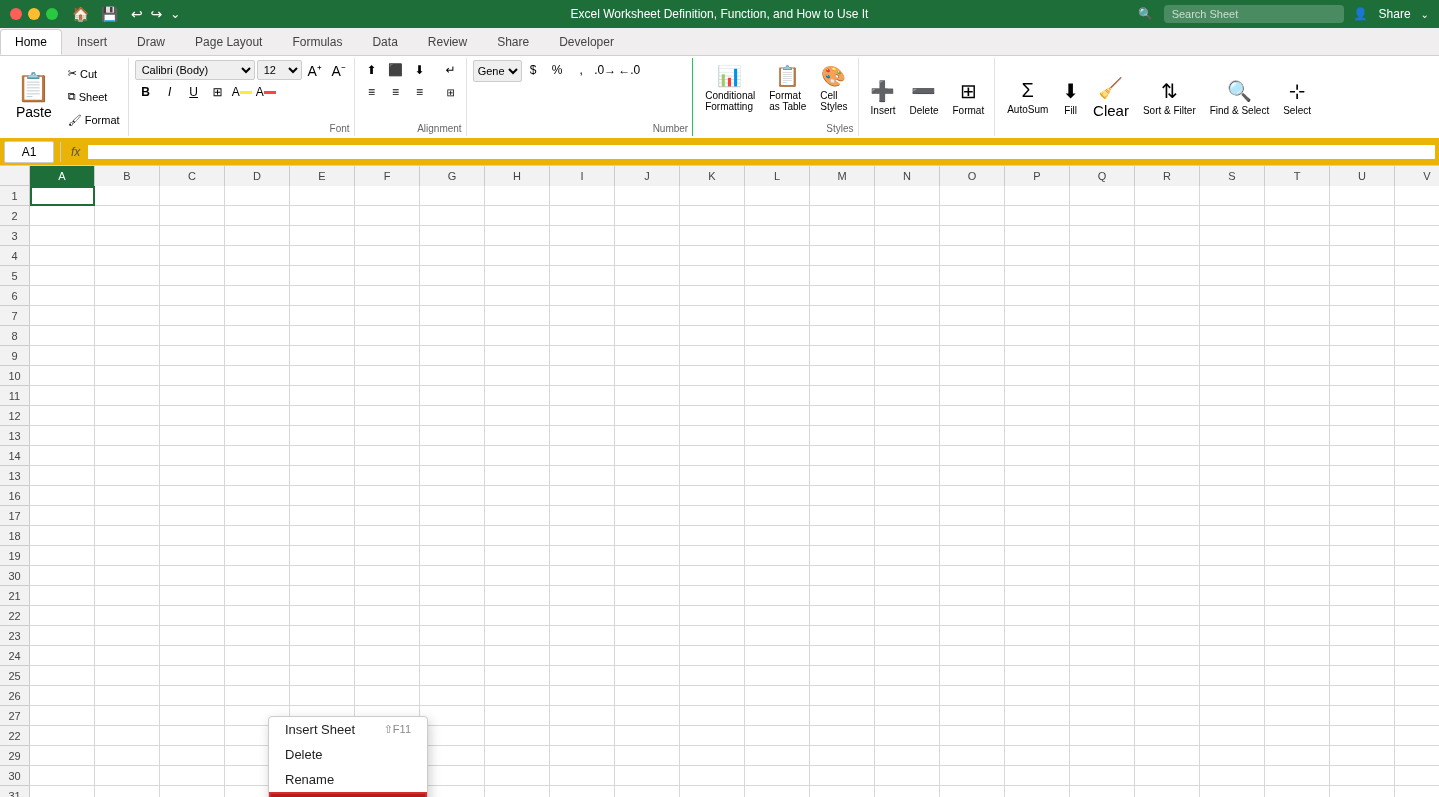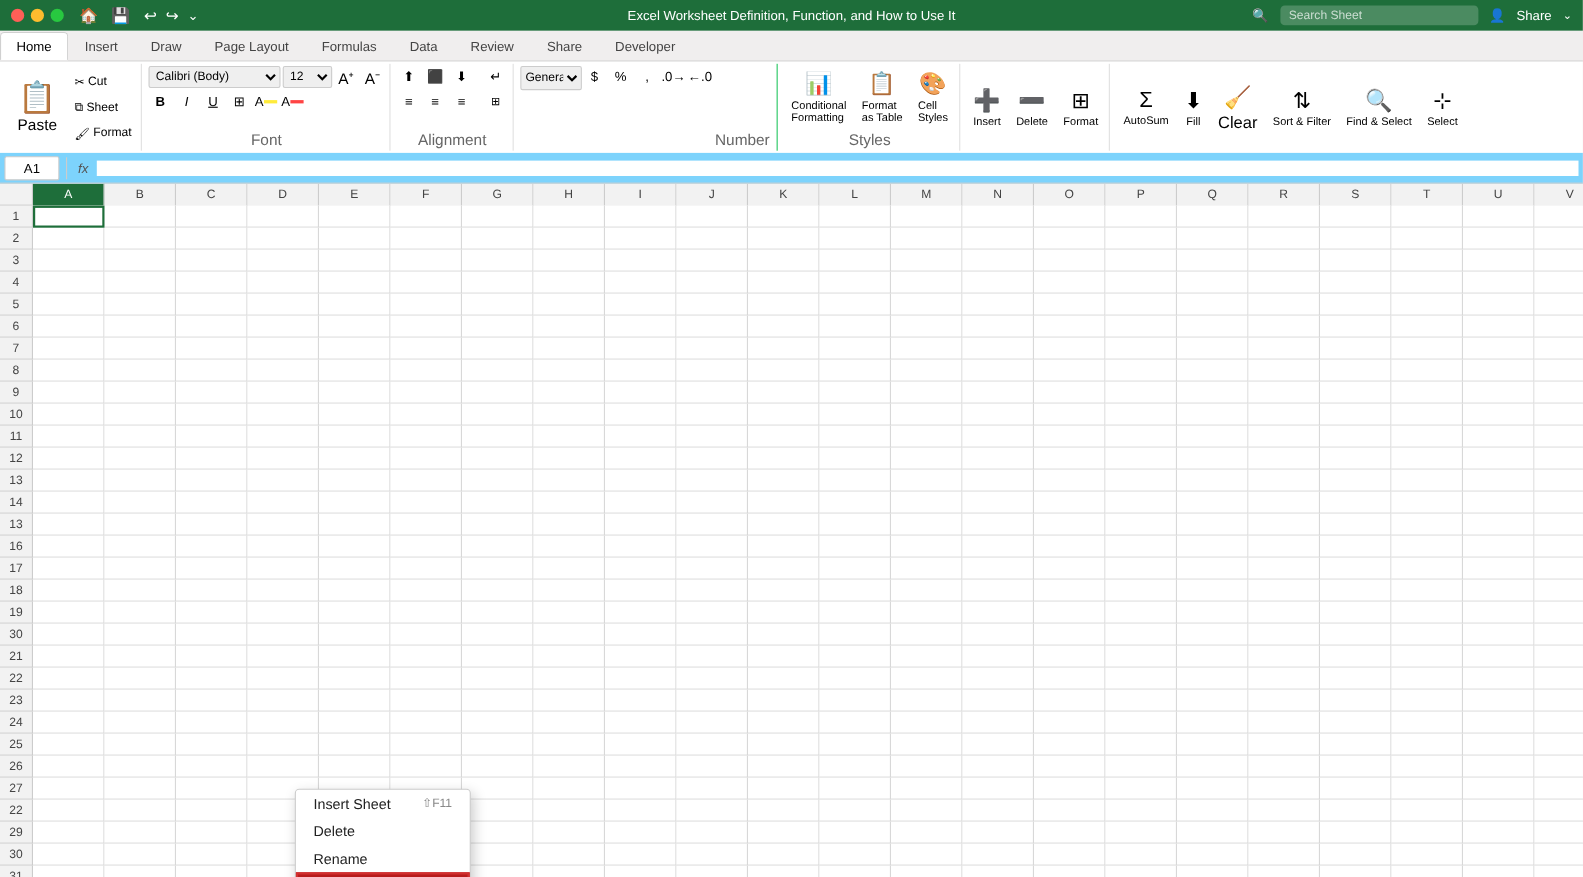--- a/index.html
+++ b/index.html
@@ -76,21 +76,21 @@
       display: flex; flex-direction: column; align-items: center; justify-content: center;
       padding: 4px 8px; cursor: pointer; border-radius: 3px; min-width: 50px;
     }
     .paste-icon { font-size: 28px; color: #1e6e3a; line-height: 1; }
     .paste-label { font-size: 14px; margin-top: 2px; }
     .clipboard-sub { display: flex; flex-direction: column; justify-content: space-around; padding-left: 4px; }
     .small-btn {
       display: flex; align-items: center; gap: 3px; padding: 1px 4px;
       font-size: 11px; cursor: pointer; border-radius: 2px; white-space: nowrap;
     }
-    .group-bottom-label { font-size: 14px; color: #666; text-align: center; width: 100%; margin-top: auto; }
+    .group-bottom-label { font-size: 10px; color: #666; text-align: right; width: 100%; margin-top: auto; }
 
     
     .font-group { display: flex; flex-direction: column; padding: 2px 4px; border-right: 1px solid #e0e0e0; }
     .font-row1 { display: flex; gap: 2px; align-items: center; margin-bottom: 2px; }
     .font-row2 { display: flex; gap: 2px; align-items: center; margin-bottom: 2px; }
     .font-select {
       width: 120px; height: 20px; font-size: 11px;
       border: 1px solid #ccc; border-radius: 2px; padding: 0 2px;
     }
     .size-select {
@@ -121,21 +121,21 @@
     
     .cells-group { display: flex; flex-direction: row; align-items: center; padding: 2px 4px; border-right: 1px solid #e0e0e0; gap: 2px; }
 
     
     .editing-group { display: flex; flex-direction: row; align-items: center; padding: 2px 4px; gap: 2px; }
 
     
     .formula-bar {
       display: flex;
       align-items: center;
-      background: #7dd3fc;
+      background: #eab308;
       border-bottom: 1px solid #d0d0d0;
       padding: 2px 4px;
       height: 28px;
       gap: 4px;
     }
     .cell-ref {
       width: 50px; height: 22px; border: 1px solid #ccc; border-radius: 2px;
       font-size: 12px; text-align: center; padding: 0 2px;
     }
     .formula-divider { width: 1px; height: 20px; background: #ccc; margin: 0 2px; }

